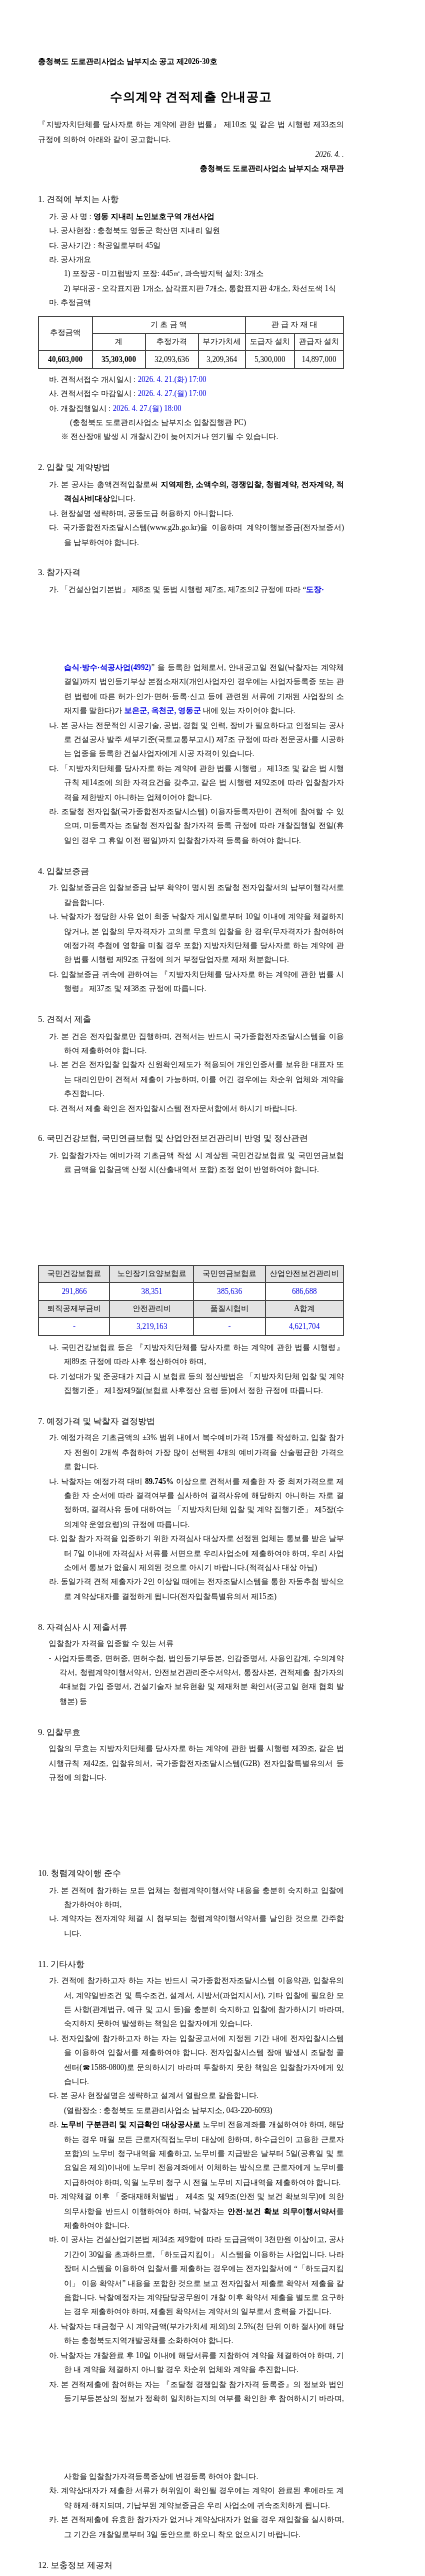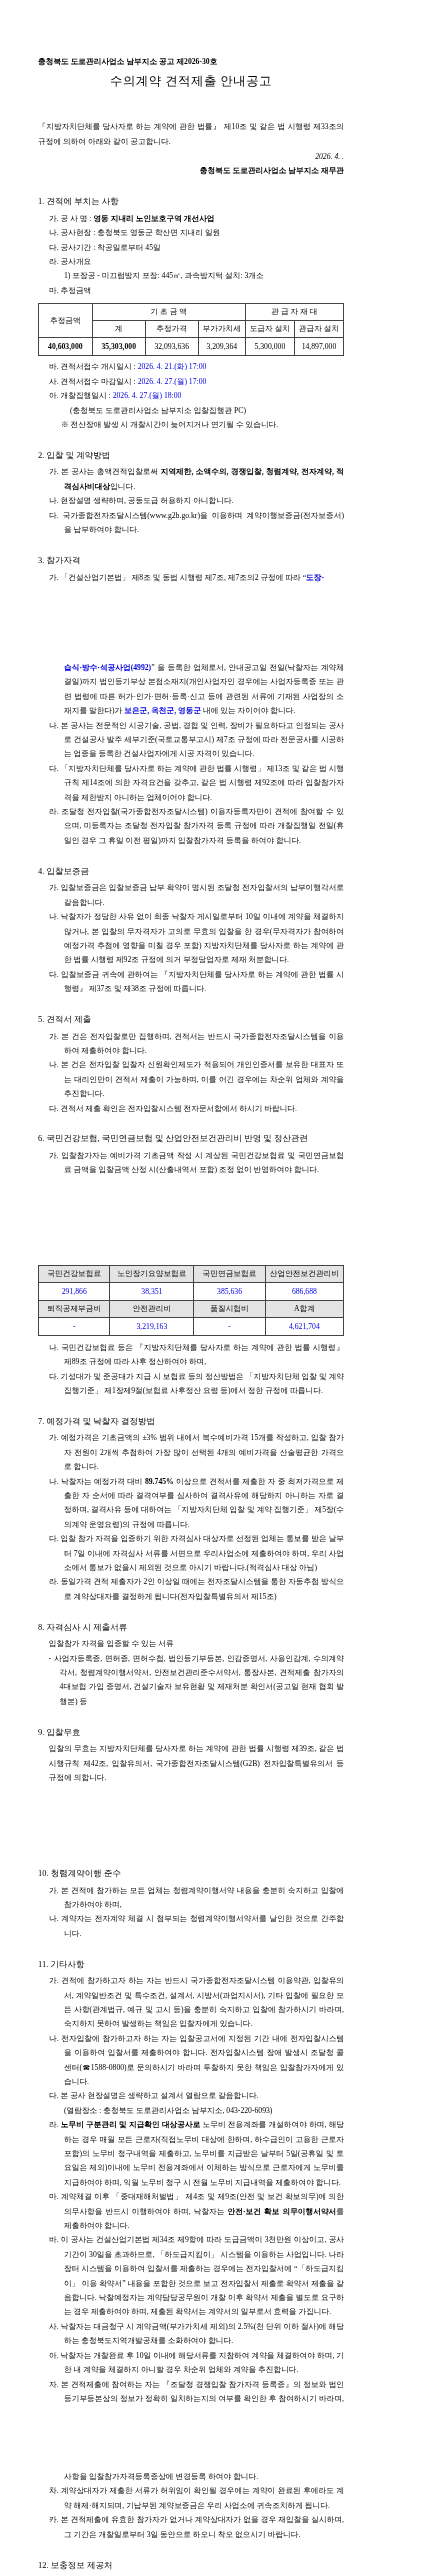--- a/index.html
+++ b/index.html
@@ -6,22 +6,22 @@
   .doc{
     width:426px;height:3611px;background:#ffffff;color:#000;
     font-family:"Liberation Serif","DejaVu Serif",serif;
     outline:0.5px solid #d6d6d6;overflow:hidden;
   }
   .page{width:382px;height:602px;box-sizing:border-box;
         padding:58px 38px 0 38px;overflow:hidden;}
   .page > :first-child{margin-top:0;}
   p{margin:0;font-size:7.7px;line-height:14.4px;text-align:justify;}
   .notice-no{font-weight:bold;}
-  .title{text-align:center;font-size:12.4px;font-weight:normal;letter-spacing:0.5px;margin-top:3px;line-height:18.5px;}
-  .intro{margin-top:28px;line-height:15.5px;}
+  .title{text-align:center;font-size:12.4px;font-weight:bold;letter-spacing:0.5px;margin-top:19px;line-height:18.5px;}
+  .intro{margin-top:10px;line-height:15.5px;}
   .right{text-align:right;font-style:italic;}
   .right-b{text-align:right;font-weight:bold;}
   .sec{font-size:8.5px;font-weight:normal;margin-top:15.5px;margin-bottom:3.1px;line-height:14.4px;}
   .it{padding-left:26px;text-indent:-15px;}
   .it2{padding-left:40px;text-indent:-14px;}
   .cont{padding-left:26px;}
   .pcnote{padding-left:32px;}
   .xnote{padding-left:39px;text-indent:-16px;}
   .ind21{padding-left:10.8px;}
   .dash{padding-left:21.6px;text-indent:-10.8px;}
@@ -48,20 +48,21 @@
     <p class="intro">『지방자치단체를 당사자로 하는 계약에 관한 법률』 제10조 및 같은 법 시행령 제33조의 규정에 의하여 아래와 같이 공고합니다.</p>
     <p class="right">2026. 4.  .</p>
     <p class="right-b">충청북도 도로관리사업소 남부지소 재무관</p>
 
     <p class="sec">1. 견적에 부치는 사항</p>
     <p class="it"><span>가. 공 사 명 : </span><span class="b">영동 지내리 노인보호구역 개선사업</span></p>
     <p class="it">나. 공사현장 : 충청북도 영동군 학산면 지내리 일원</p>
     <p class="it">다. 공사기간 : 착공일로부터 45일</p>
     <p class="it">라. 공사개요</p>
     <p class="it2">1) 포장공 - 미끄럼방지 포장: 445㎡, 과속방지턱 설치: 3개소</p>
+    <p class="it2">2) 부대공 - 오각표지판 1개소, 삼각표지판 7개소, 통합표지판 4개소, 차선도색 1식</p>
     <p class="it">마. 추정금액</p>
 
     <table class="t1">
       <colgroup>
         <col style="width:62px">
           <col style="width:61px">
           <col style="width:61px">
         <col style="width:54px">
           <col style="width:57px">
           <col style="width:55px">

